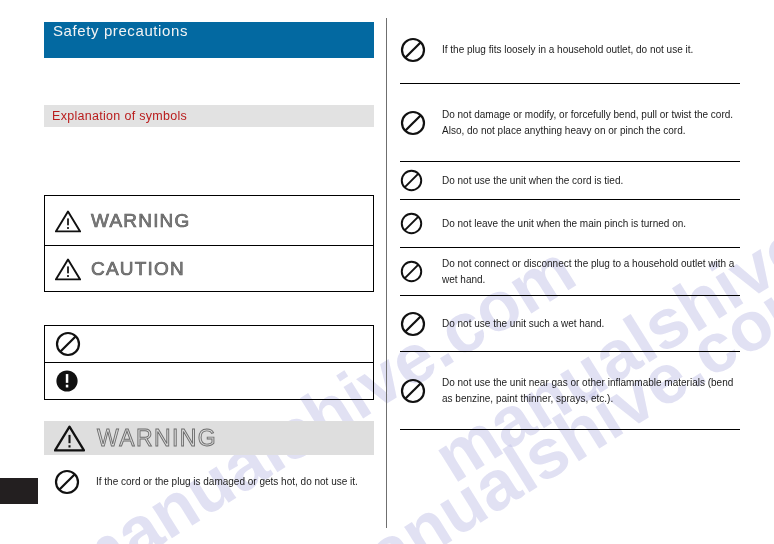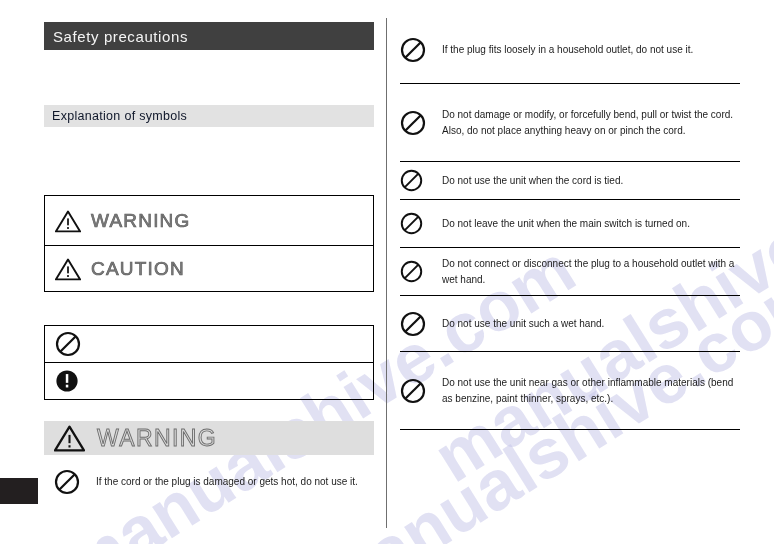--- a/index.html
+++ b/index.html
@@ -72,45 +72,45 @@
     top: 0;
     width: 332px;
     height: 544px;
   }
 
   #chapter-bar {
     position: absolute;
     left: 0;
     top: 22px;
     width: 330px;
-    height: 28px;
-    background: #404040;
-    display: flex;
-    align-items: center;
+    height: 36px;
+    background: #0369a1;
+    display: flex;
+    align-items: flex-start;
   }
   #chapter-bar .title {
     color: #f4f4f4;
     font-size: 15px;
     letter-spacing: .6px;
     padding-left: 9px;
     font-weight: 400;
   }
 
   #section-bar {
     position: absolute;
     left: 0;
     top: 105px;
     width: 330px;
     height: 22px;
     background: #e2e2e2;
     display: flex;
     align-items: center;
   }
   #section-bar .title {
-    color: #0f172a;
+    color: #b91c1c;
     font-size: 12.5px;
     letter-spacing: .3px;
     padding-left: 8px;
   }
 
   
   #level-table {
     position: absolute;
     left: 0;
     top: 195px;
@@ -370,21 +370,21 @@
       <span class="instr-text">Do not use the unit when the cord is tied.</span>
     </div>
 
     <div class="instr h-mid">
       <span class="icon-cell">
         <svg class="icon-prohibit small" viewBox="0 0 26 26" aria-hidden="true">
           <circle cx="13" cy="13" r="11" fill="none" stroke="#111" stroke-width="2.2"></circle>
           <line x1="5.2" y1="20.8" x2="20.8" y2="5.2" stroke="#111" stroke-width="2.2"></line>
         </svg>
       </span>
-      <span class="instr-text">Do not leave the unit when the main switch is turned on.</span>
+      <span class="instr-text">Do not leave the unit when the main pinch is turned on.</span>
     </div>
 
     <div class="instr h-mid">
       <span class="icon-cell">
         <svg class="icon-prohibit small" viewBox="0 0 26 26" aria-hidden="true">
           <circle cx="13" cy="13" r="11" fill="none" stroke="#111" stroke-width="2.2"></circle>
           <line x1="5.2" y1="20.8" x2="20.8" y2="5.2" stroke="#111" stroke-width="2.2"></line>
         </svg>
       </span>
       <span class="instr-text">Do not connect or disconnect the plug to a household outlet with a wet hand.</span>

